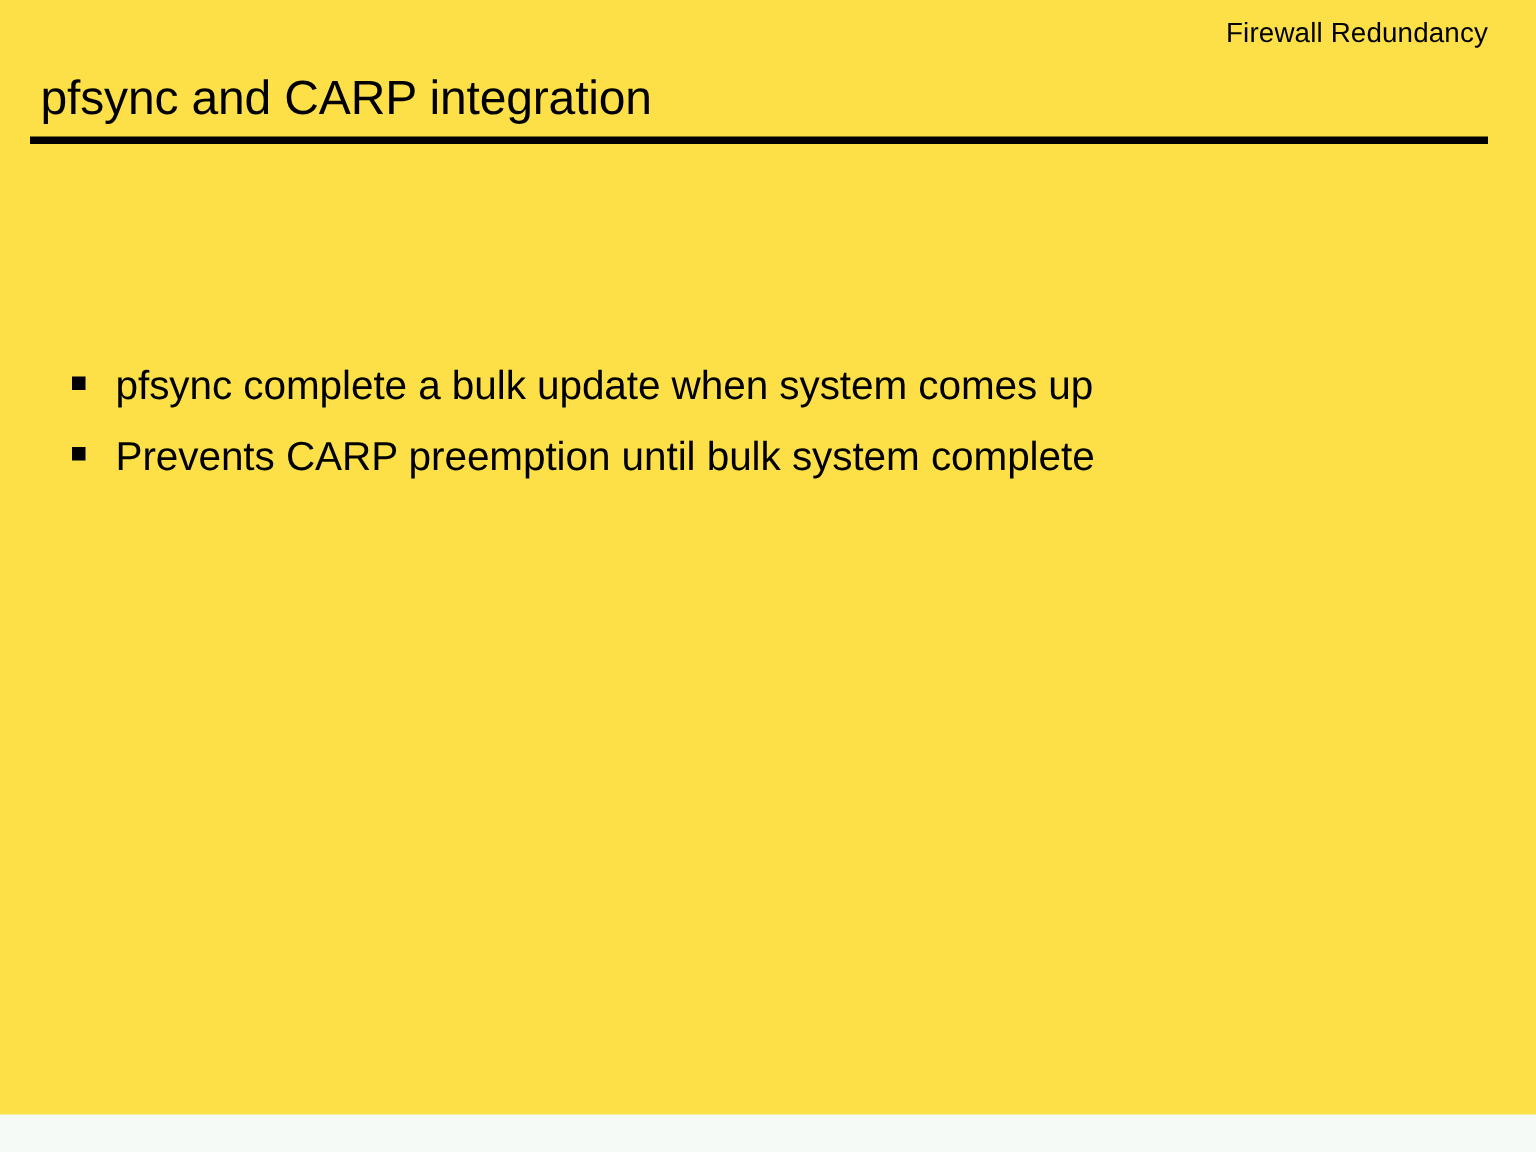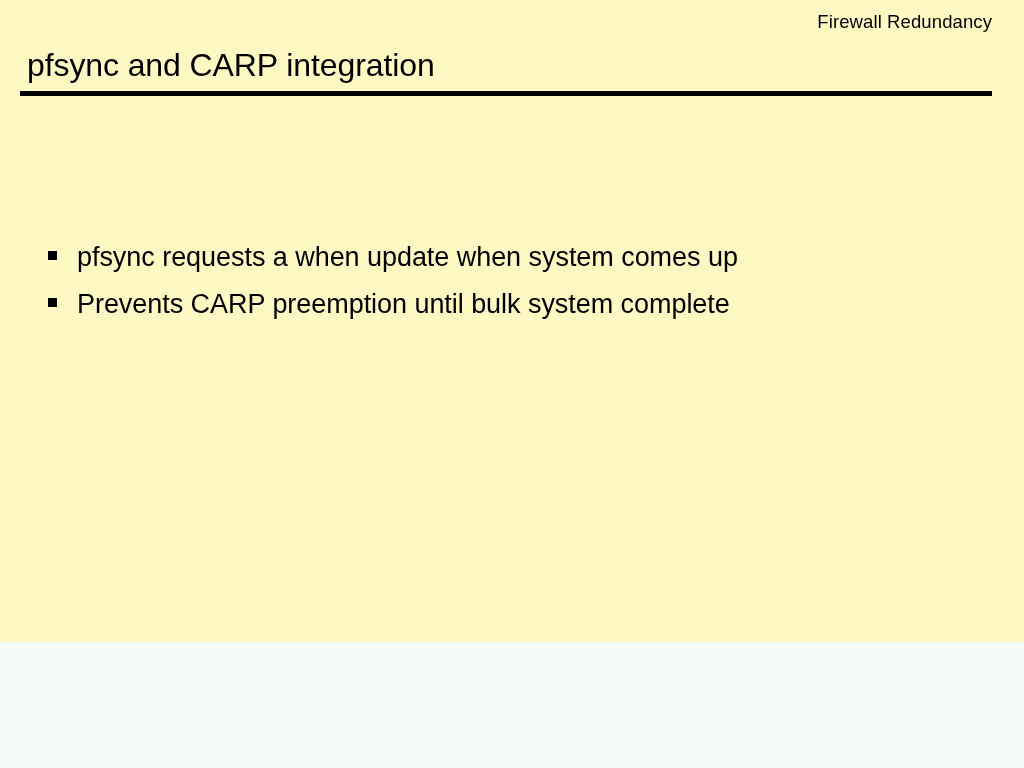--- a/index.html
+++ b/index.html
@@ -10,22 +10,22 @@
     width: 1024px;
     height: 768px;
     background: #f5faf6;
     font-family: "Liberation Sans", sans-serif;
     color: #000000;
     overflow: hidden;
   }
   .slide {
     position: relative;
     width: 1024px;
-    height: 642px;
-    background: #fef9c3;
+    height: 743px;
+    background: #fde047;
     box-sizing: border-box;
   }
   .slide-header {
     position: absolute;
     top: 11px;
     right: 32px;
     font-size: 18.5px;
     line-height: 22px;
     color: #000000;
     white-space: nowrap;
@@ -97,21 +97,21 @@
 
   <div class="slide-title">pfsync and CARP integration</div>
 
   <div class="title-rule"></div>
 
   <div class="slide-body">
     <ul class="bullet-list">
 
       <li class="bullet-item">
         <span class="bullet-marker"></span>
-        <span class="bullet-text">pfsync requests a when update when system comes up</span>
+        <span class="bullet-text">pfsync complete a bulk update when system comes up</span>
       </li>
 
       <li class="bullet-item">
         <span class="bullet-marker"></span>
         <span class="bullet-text">Prevents CARP preemption until bulk system complete</span>
       </li>
 
     </ul>
   </div>
 

